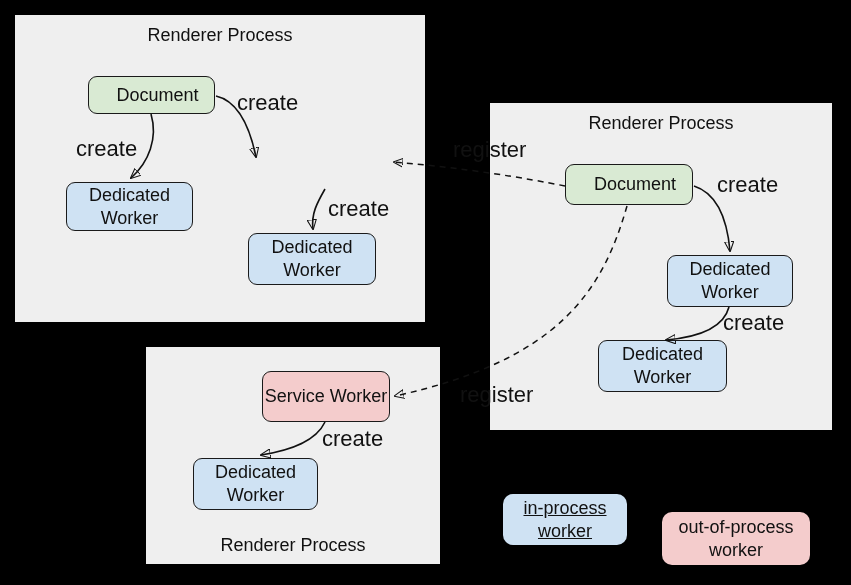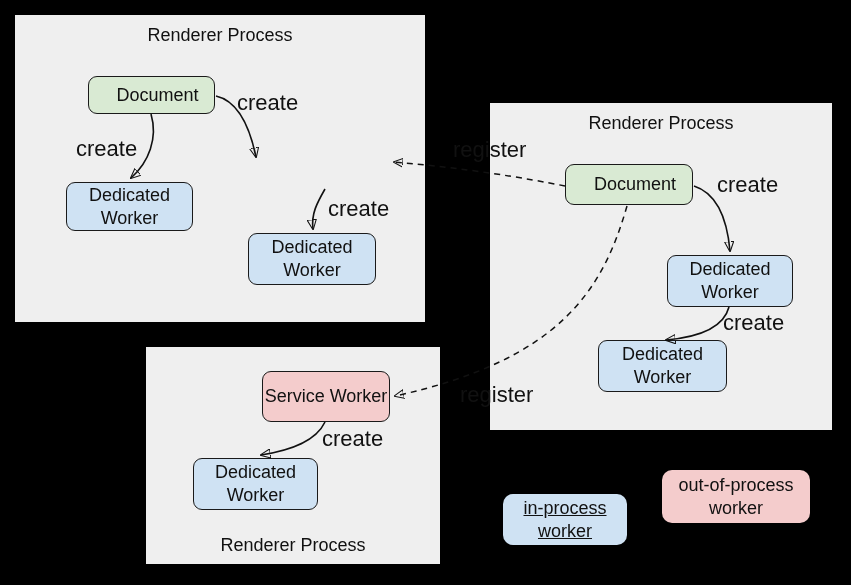--- a/index.html
+++ b/index.html
@@ -82,21 +82,21 @@
   <div class="elabel" style="left:76px;top:139px;">create</div>
   <div class="elabel" style="left:237px;top:93px;">create</div>
   <div class="elabel" style="left:328px;top:199px;">create</div>
   <div class="elabel" style="left:717px;top:175px;">create</div>
   <div class="elabel" style="left:723px;top:313px;">create</div>
   <div class="elabel" style="left:322px;top:429px;">create</div>
   <div class="elabel" style="left:453px;top:140px;">register</div>
   <div class="elabel" style="left:460px;top:385px;">register</div>
 
   <div class="legend-box blue" style="left:503px;top:494px;width:124px;height:51px;text-decoration:underline;">in-process worker</div>
-  <div class="legend-box pink" style="left:662px;top:470px;width:148px;height:53px;">out-of-process worker</div>
+  <div class="legend-box pink" style="left:662px;top:512px;width:148px;height:53px;">out-of-process worker</div>
 
   <svg class="overlay" width="851" height="585" viewBox="0 0 851 585">
     <defs>
       <marker id="ah" viewBox="0 0 10 10" refX="9" refY="5" markerWidth="6.5" markerHeight="6.5" orient="auto-start-reverse">
         <path d="M0 0.6 L10 5 L0 9.4 z" fill="#111" stroke="none"></path>
       </marker>
     </defs>
     <path class="solid-edge" d="M 151 114 C 158 138, 149 162, 131 178" marker-end="url(#ah)"></path>
     <path class="solid-edge" d="M 216 96 C 238 101, 250 128, 256 157" marker-end="url(#ah)"></path>
     <path class="solid-edge" d="M 325 189 C 317 203, 311 214, 313 229" marker-end="url(#ah)"></path>

